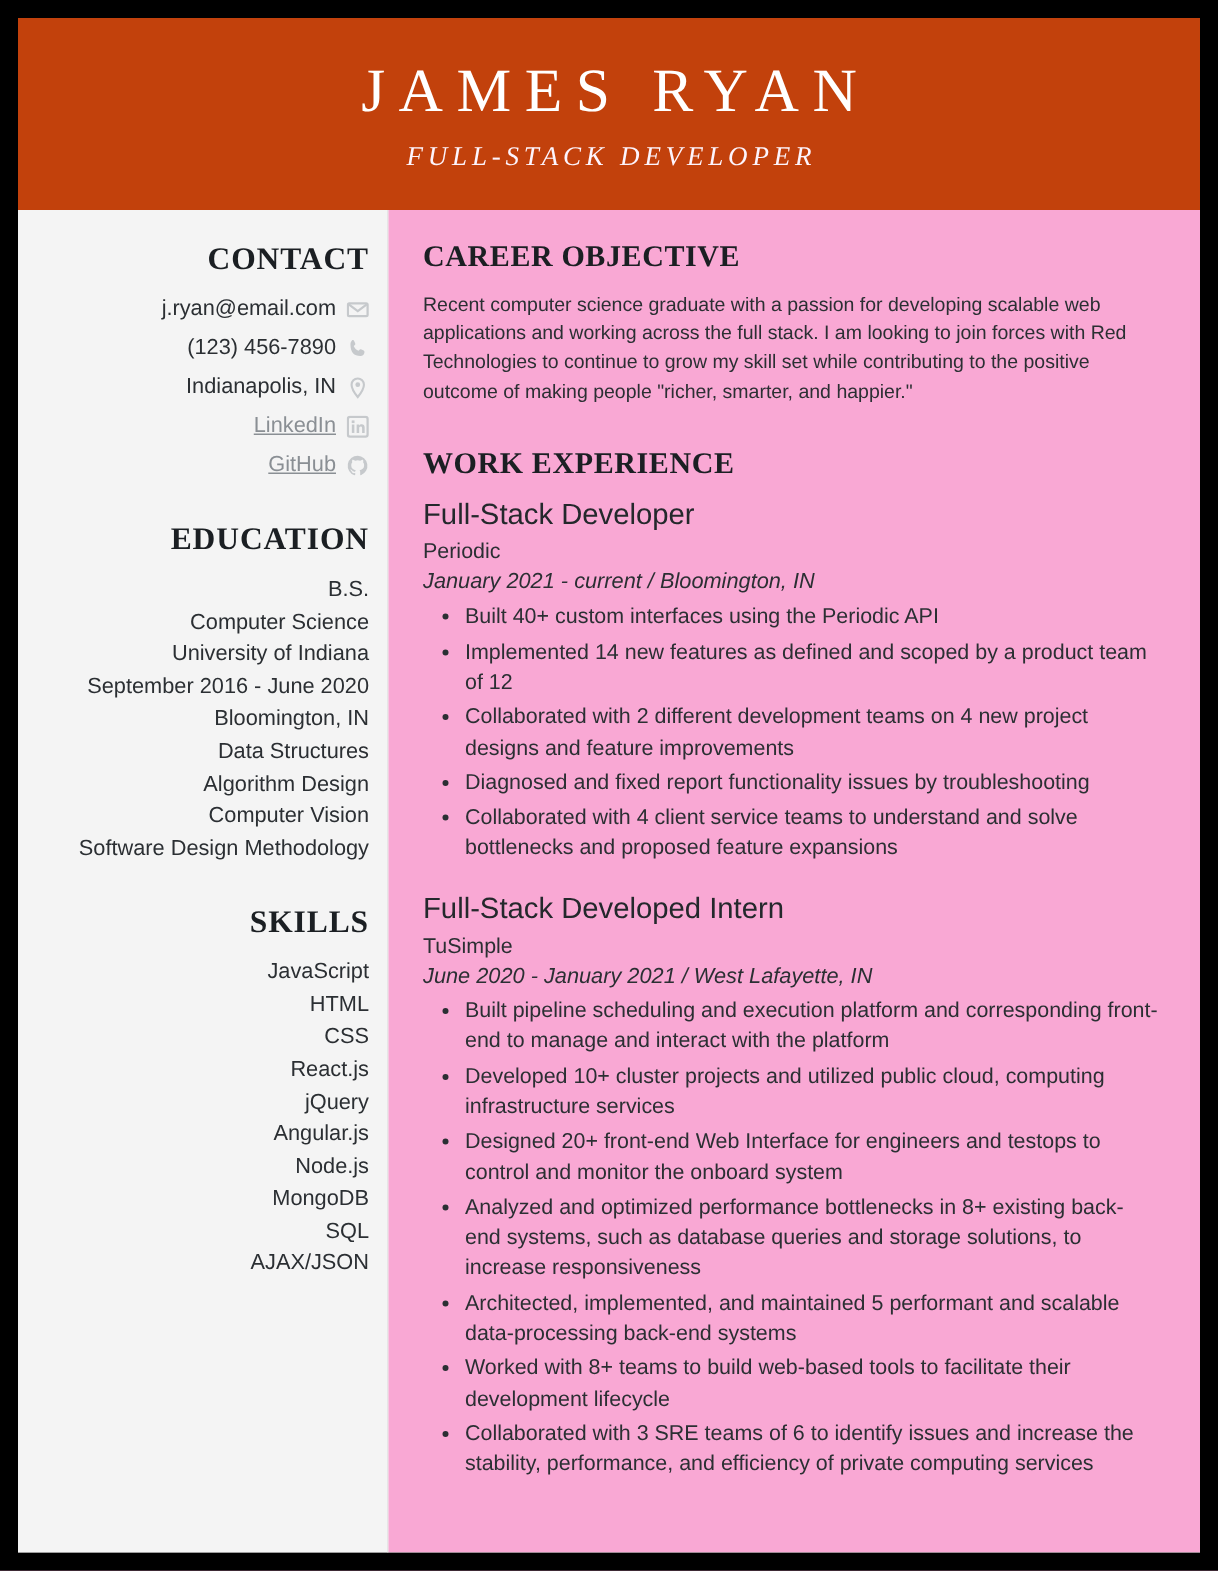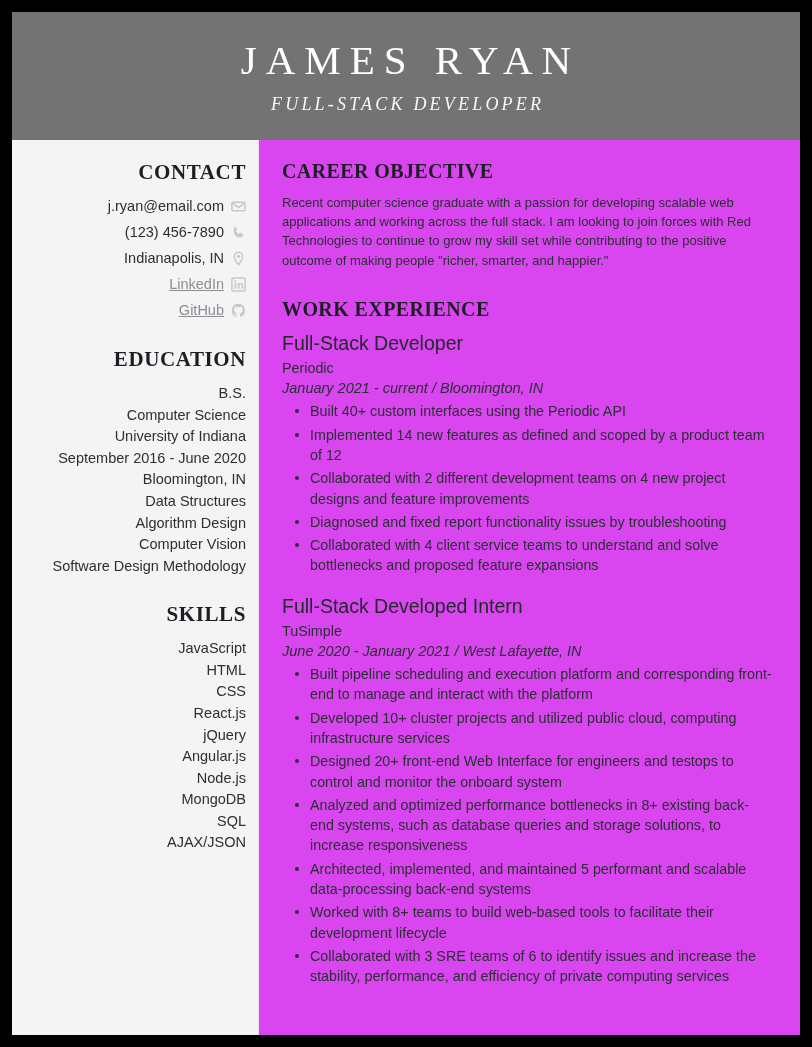--- a/index.html
+++ b/index.html
@@ -18,21 +18,21 @@
     width: 788px;
     height: 1023px;
     background: #ffffff;
     overflow: hidden;
   }
 
   
   .header-band {
     width: 100%;
     height: 128px;
-    background: #737373;
+    background: #c2410c;
     display: flex;
     flex-direction: column;
     align-items: center;
     justify-content: center;
     padding-top: 0;
   }
 
   .full-name {
     font-family: "Liberation Serif", serif;
     font-size: 41px;
@@ -65,21 +65,21 @@
     width: 247px;
     flex: 0 0 247px;
     background: #f4f4f4;
     border-right: 1px solid #e6e6e6;
     padding: 20px 12px 0 10px;
     text-align: right;
   }
 
   .main {
     flex: 1 1 auto;
-    background: #d946ef;
+    background: #f9a8d4;
     padding: 20px 28px 0 23px;
   }
 
   
   .side-heading {
     font-family: "Liberation Serif", serif;
     font-size: 21px;
     font-weight: 700;
     color: #1b1f23;
     letter-spacing: 0.6px;

